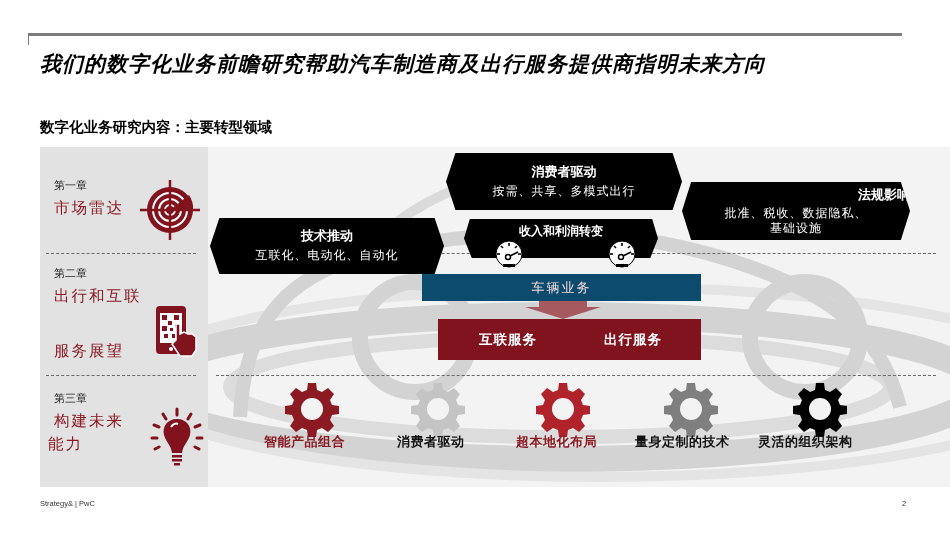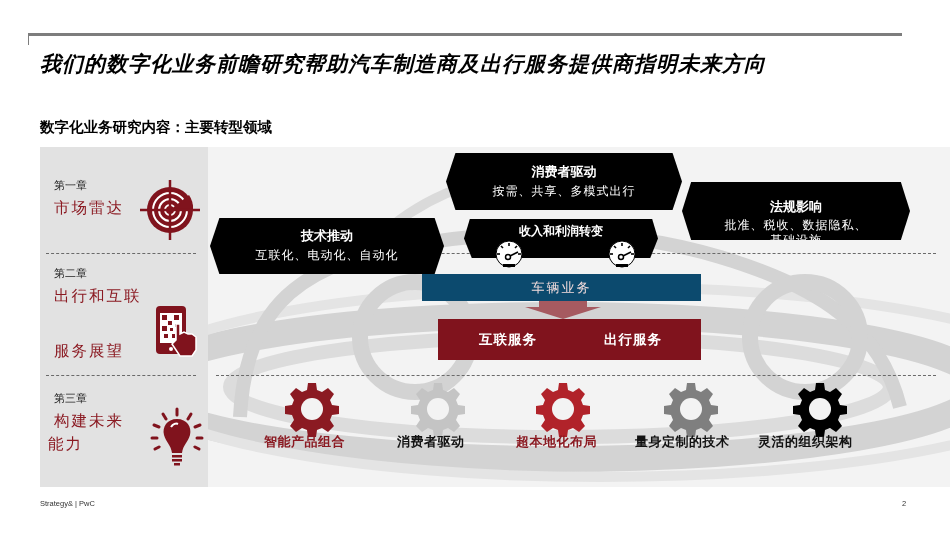--- a/index.html
+++ b/index.html
@@ -152,21 +152,21 @@
         <line x1="24" y1="6" x2="22" y2="8"></line>
         <line x1="4" y1="14" x2="7" y2="14"></line>
         <line x1="28" y1="14" x2="25" y2="14"></line>
       </g>
     <circle cx="15" cy="17" r="2.5" fill="none" stroke="#000" stroke-width="1.5"></circle>
     <line x1="17" y1="16" x2="25" y2="12" stroke="#000" stroke-width="1.6"></line>
     <rect x="10" y="24" width="12" height="3" fill="#000"></rect>
   </svg>
 
   <div class="hexbox" style="left:642px; top:35px; width:228px; height:58px; clip-path:polygon(4% 0,96% 0,100% 50%,96% 100%,4% 100%,0 50%);">
-    <div class="h" style="margin-top:16px;">法规影响</div>
+    <div class="h" style="margin-top:4px;text-align:right;">法规影响</div>
     <div class="s" style="margin-top:2px;">批准、税收、数据隐私、</div>
     <div class="s">基础设施</div>
   </div>
 
   <div class="vehicle-bar" style="left:382px; top:127px; width:279px; height:27px; line-height:27px;">
     <span>车辆业务</span>
   </div>
   <svg style="position:absolute; left:485px; top:154px;" width="76" height="18" viewBox="0 0 76 18">
     <polygon points="14,0 62,0 62,6 76,6 38,18 0,6 14,6" fill="#a65a60"></polygon>
   </svg>

